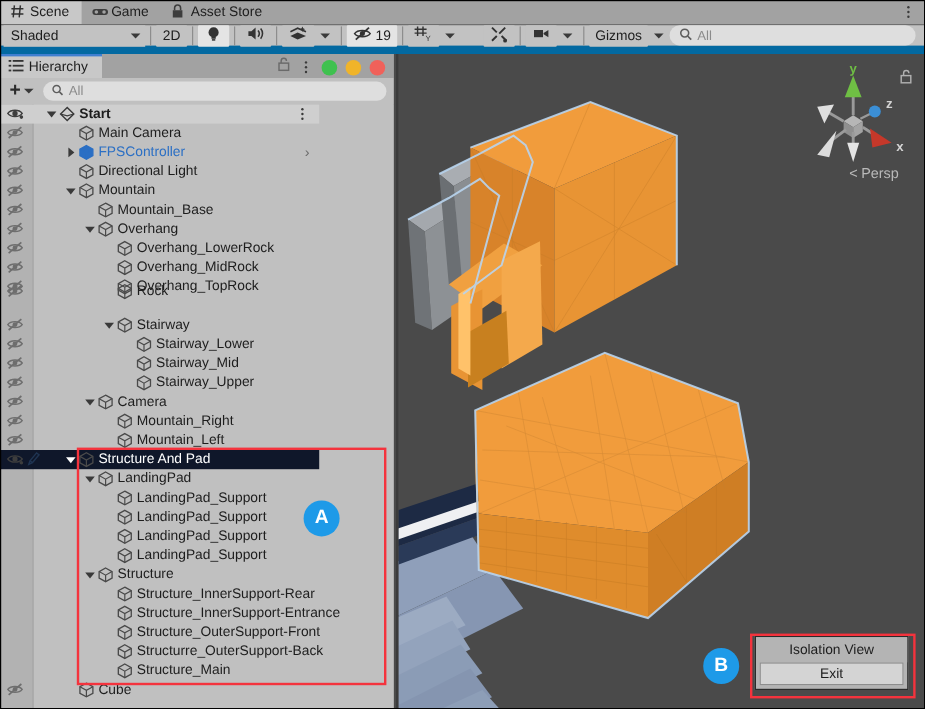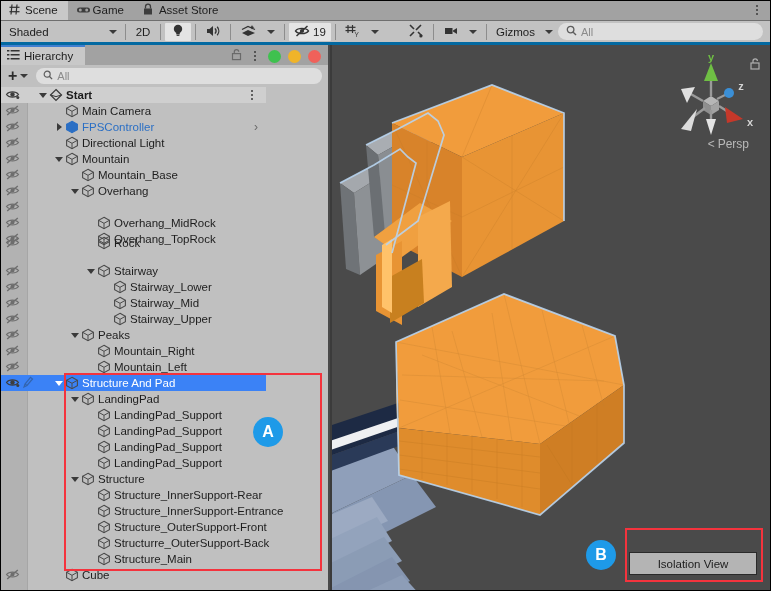--- a/index.html
+++ b/index.html
@@ -30,21 +30,21 @@
     margin-left: auto; display: flex; align-items: center; padding-right: 8px; height: 21px;
   }
   .kebab { width: 12px; height: 14px; display: flex; flex-direction: column;
            align-items: center; justify-content: center; gap: 2px; }
   .kebab i { width: 2px; height: 2px; background: #3a3a3a; border-radius: 50%; display: block; }
 
   
   .scenetoolbar {
     position: absolute; left: 0; top: 21px; width: 771px; height: 24px;
     background: #c2c2c2; display: flex; align-items: center;
-    border-bottom: 3px solid #0369a1; font-size: 11.5px; color: #1d1d1d;
+    border-bottom: 7px solid #0369a1; font-size: 11.5px; color: #1d1d1d;
   }
   .tb-dd {
     height: 18px; display: flex; align-items: center; justify-content: space-between;
     background: #c2c2c2; padding: 0 4px 0 6px; min-width: 118px; margin-left: 3px;
   }
   .tb-sep { width: 1px; height: 16px; background: #8d8d8d; margin: 0 4px; }
   .tb-btn {
     height: 18px; min-width: 26px; padding: 0 5px; display: flex; align-items: center;
     justify-content: center; gap: 2px; background: #c2c2c2; border-radius: 1px;
   }
@@ -93,21 +93,21 @@
   .hier-list { flex: 1; position: relative; overflow: hidden; background: #c0c0c0; }
   .visgutter {
     position: absolute; left: 0; top: 0; width: 28px; height: 100%;
     background: #b2b2b2; border-right: 1px solid #a6a6a6;
   }
   .row {
     position: absolute; left: 0; width: 266px; height: 16px;
     display: flex; align-items: center; font-size: 11.5px; color: #1d1d1d;
     white-space: nowrap;
   }
-  .row.sel { background: #3b82f6; color: #ffffff; }
+  .row.sel { background: #0f172a; color: #ffffff; }
   .row.hdr { background: #cfcfcf; }
   .row .eye { position: absolute; left: 5px; width: 17px; height: 14px; }
   .row .picker { position: absolute; left: 22px; width: 13px; height: 14px; opacity: .55; }
   .row .body { position: absolute; left: 29px; display: flex; align-items: center; height: 16px; }
   .foldout {
     width: 12px; height: 12px; display: flex; align-items: center; justify-content: center;
     flex: 0 0 12px;
   }
   .tri-down { width: 0; height: 0; border-left: 4.5px solid transparent;
     border-right: 4.5px solid transparent; border-top: 5px solid #3a3a3a; }
@@ -520,20 +520,28 @@
                 </svg></span>
               <span class="row-label">Overhang</span>
             </span>
           </div>
           <div class="row" style="top: 112px;">
             <span class="eye"><svg width="16" height="13" viewBox="0 0 16 13">
                 <path d="M1.5 6.5 C4 3.2 11 3.2 13.5 6.5 C11 9.8 4 9.8 1.5 6.5 z" fill="none" stroke="#6e6e6e" stroke-width="1.2"></path>
                 <circle cx="7.5" cy="6.5" r="2" fill="#6e6e6e"></circle>
                 <line x1="2.2" y1="11" x2="12.8" y2="2" stroke="#6e6e6e" stroke-width="1.4"></line>
               </svg></span>
+            <span class="body" style="left:85px">
+              <span class="foldout"></span>
+              <span class="cube"><svg width="14" height="14" viewBox="0 0 14 14">
+                  <path d="M7 1.3 L12.4 4.3 L12.4 9.7 L7 12.7 L1.6 9.7 L1.6 4.3 z" fill="none" stroke="#4a4a4a" stroke-width="1.1"></path>
+                  <path d="M1.6 4.3 L7 7.3 L12.4 4.3 M7 7.3 L7 12.7" fill="none" stroke="#4a4a4a" stroke-width="1"></path>
+                </svg></span>
+              <span class="row-label">Overhang_LowerRock</span>
+            </span>
           </div>
           <div class="row" style="top: 128px;">
             <span class="eye"><svg width="16" height="13" viewBox="0 0 16 13">
                 <path d="M1.5 6.5 C4 3.2 11 3.2 13.5 6.5 C11 9.8 4 9.8 1.5 6.5 z" fill="none" stroke="#6e6e6e" stroke-width="1.2"></path>
                 <circle cx="7.5" cy="6.5" r="2" fill="#6e6e6e"></circle>
                 <line x1="2.2" y1="11" x2="12.8" y2="2" stroke="#6e6e6e" stroke-width="1.4"></line>
               </svg></span>
             <span class="body" style="left:85px">
               <span class="foldout"></span>
               <span class="cube"><svg width="14" height="14" viewBox="0 0 14 14">
@@ -642,21 +650,21 @@
                 <line x1="2.2" y1="11" x2="12.8" y2="2" stroke="#6e6e6e" stroke-width="1.4"></line>
               </svg></span>
             <span class="body" style="left:69px">
               <span class="foldout">
                 <span class="tri-down"></span>
               </span>
               <span class="cube"><svg width="14" height="14" viewBox="0 0 14 14">
                   <path d="M7 1.3 L12.4 4.3 L12.4 9.7 L7 12.7 L1.6 9.7 L1.6 4.3 z" fill="none" stroke="#4a4a4a" stroke-width="1.1"></path>
                   <path d="M1.6 4.3 L7 7.3 L12.4 4.3 M7 7.3 L7 12.7" fill="none" stroke="#4a4a4a" stroke-width="1"></path>
                 </svg></span>
-              <span class="row-label">Peaks</span>
+              <span class="row-label">Camera</span>
             </span>
           </div>
           <div class="row" style="top: 256px; padding-left: 33px;">
             <span class="eye"><svg width="16" height="13" viewBox="0 0 16 13">
                 <path d="M1.5 6.5 C4 3.2 11 3.2 13.5 6.5 C11 9.8 4 9.8 1.5 6.5 z" fill="none" stroke="#6e6e6e" stroke-width="1.2"></path>
                 <circle cx="7.5" cy="6.5" r="2" fill="#6e6e6e"></circle>
                 <line x1="2.2" y1="11" x2="12.8" y2="2" stroke="#6e6e6e" stroke-width="1.4"></line>
               </svg></span>
             <span class="body" style="left:85px">
               <span class="foldout"></span>
@@ -982,20 +990,21 @@
       </svg>
     </span>
 
     <div class="persp-label">
       <span>&lt;</span>
       <span>Persp</span>
     </div>
 
     <div class="isobox">
       <div class="iso-title">Isolation View</div>
+      <div class="iso-exit">Exit</div>
     </div>
   </div>
 
   <div class="annot-rect" style="left:64px; top:373px; width:258px; height:198px;"></div>
   <div class="badge" style="left:253px; top:417px;">
     <span>A</span>
   </div>
 
   <div class="annot-rect" style="left:625px; top:528px; width:138px; height:54px;"></div>
   <div class="badge" style="left:586px; top:540px;">

